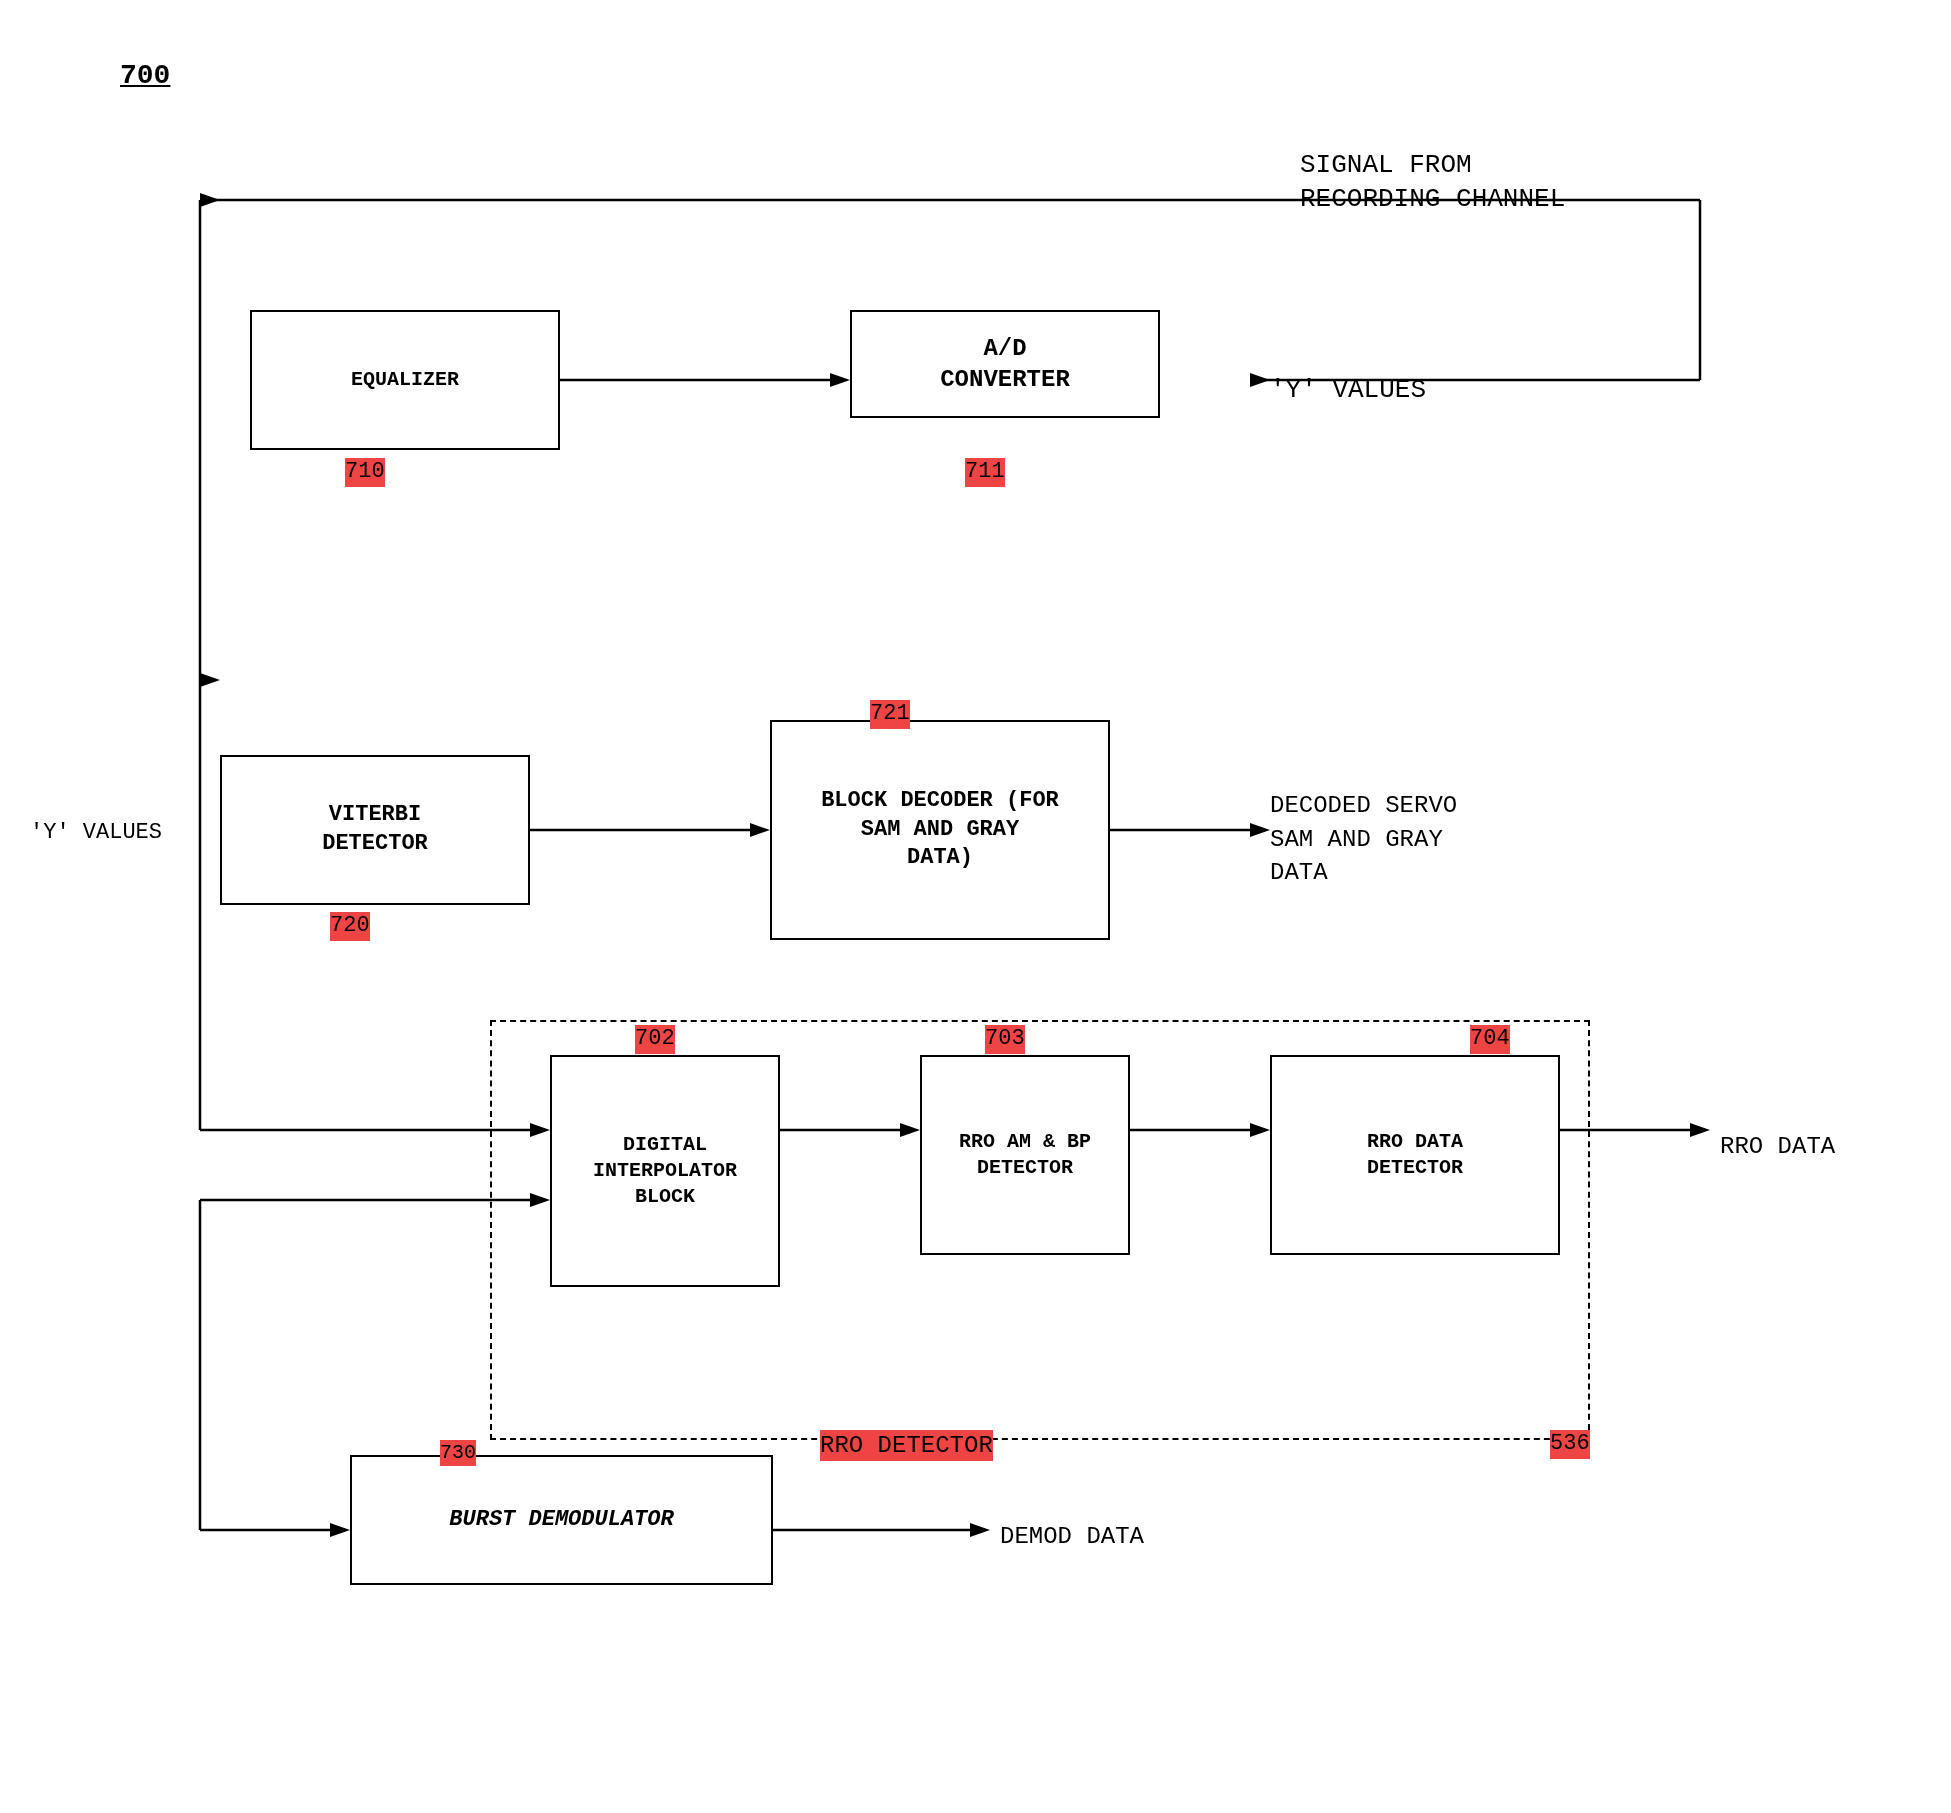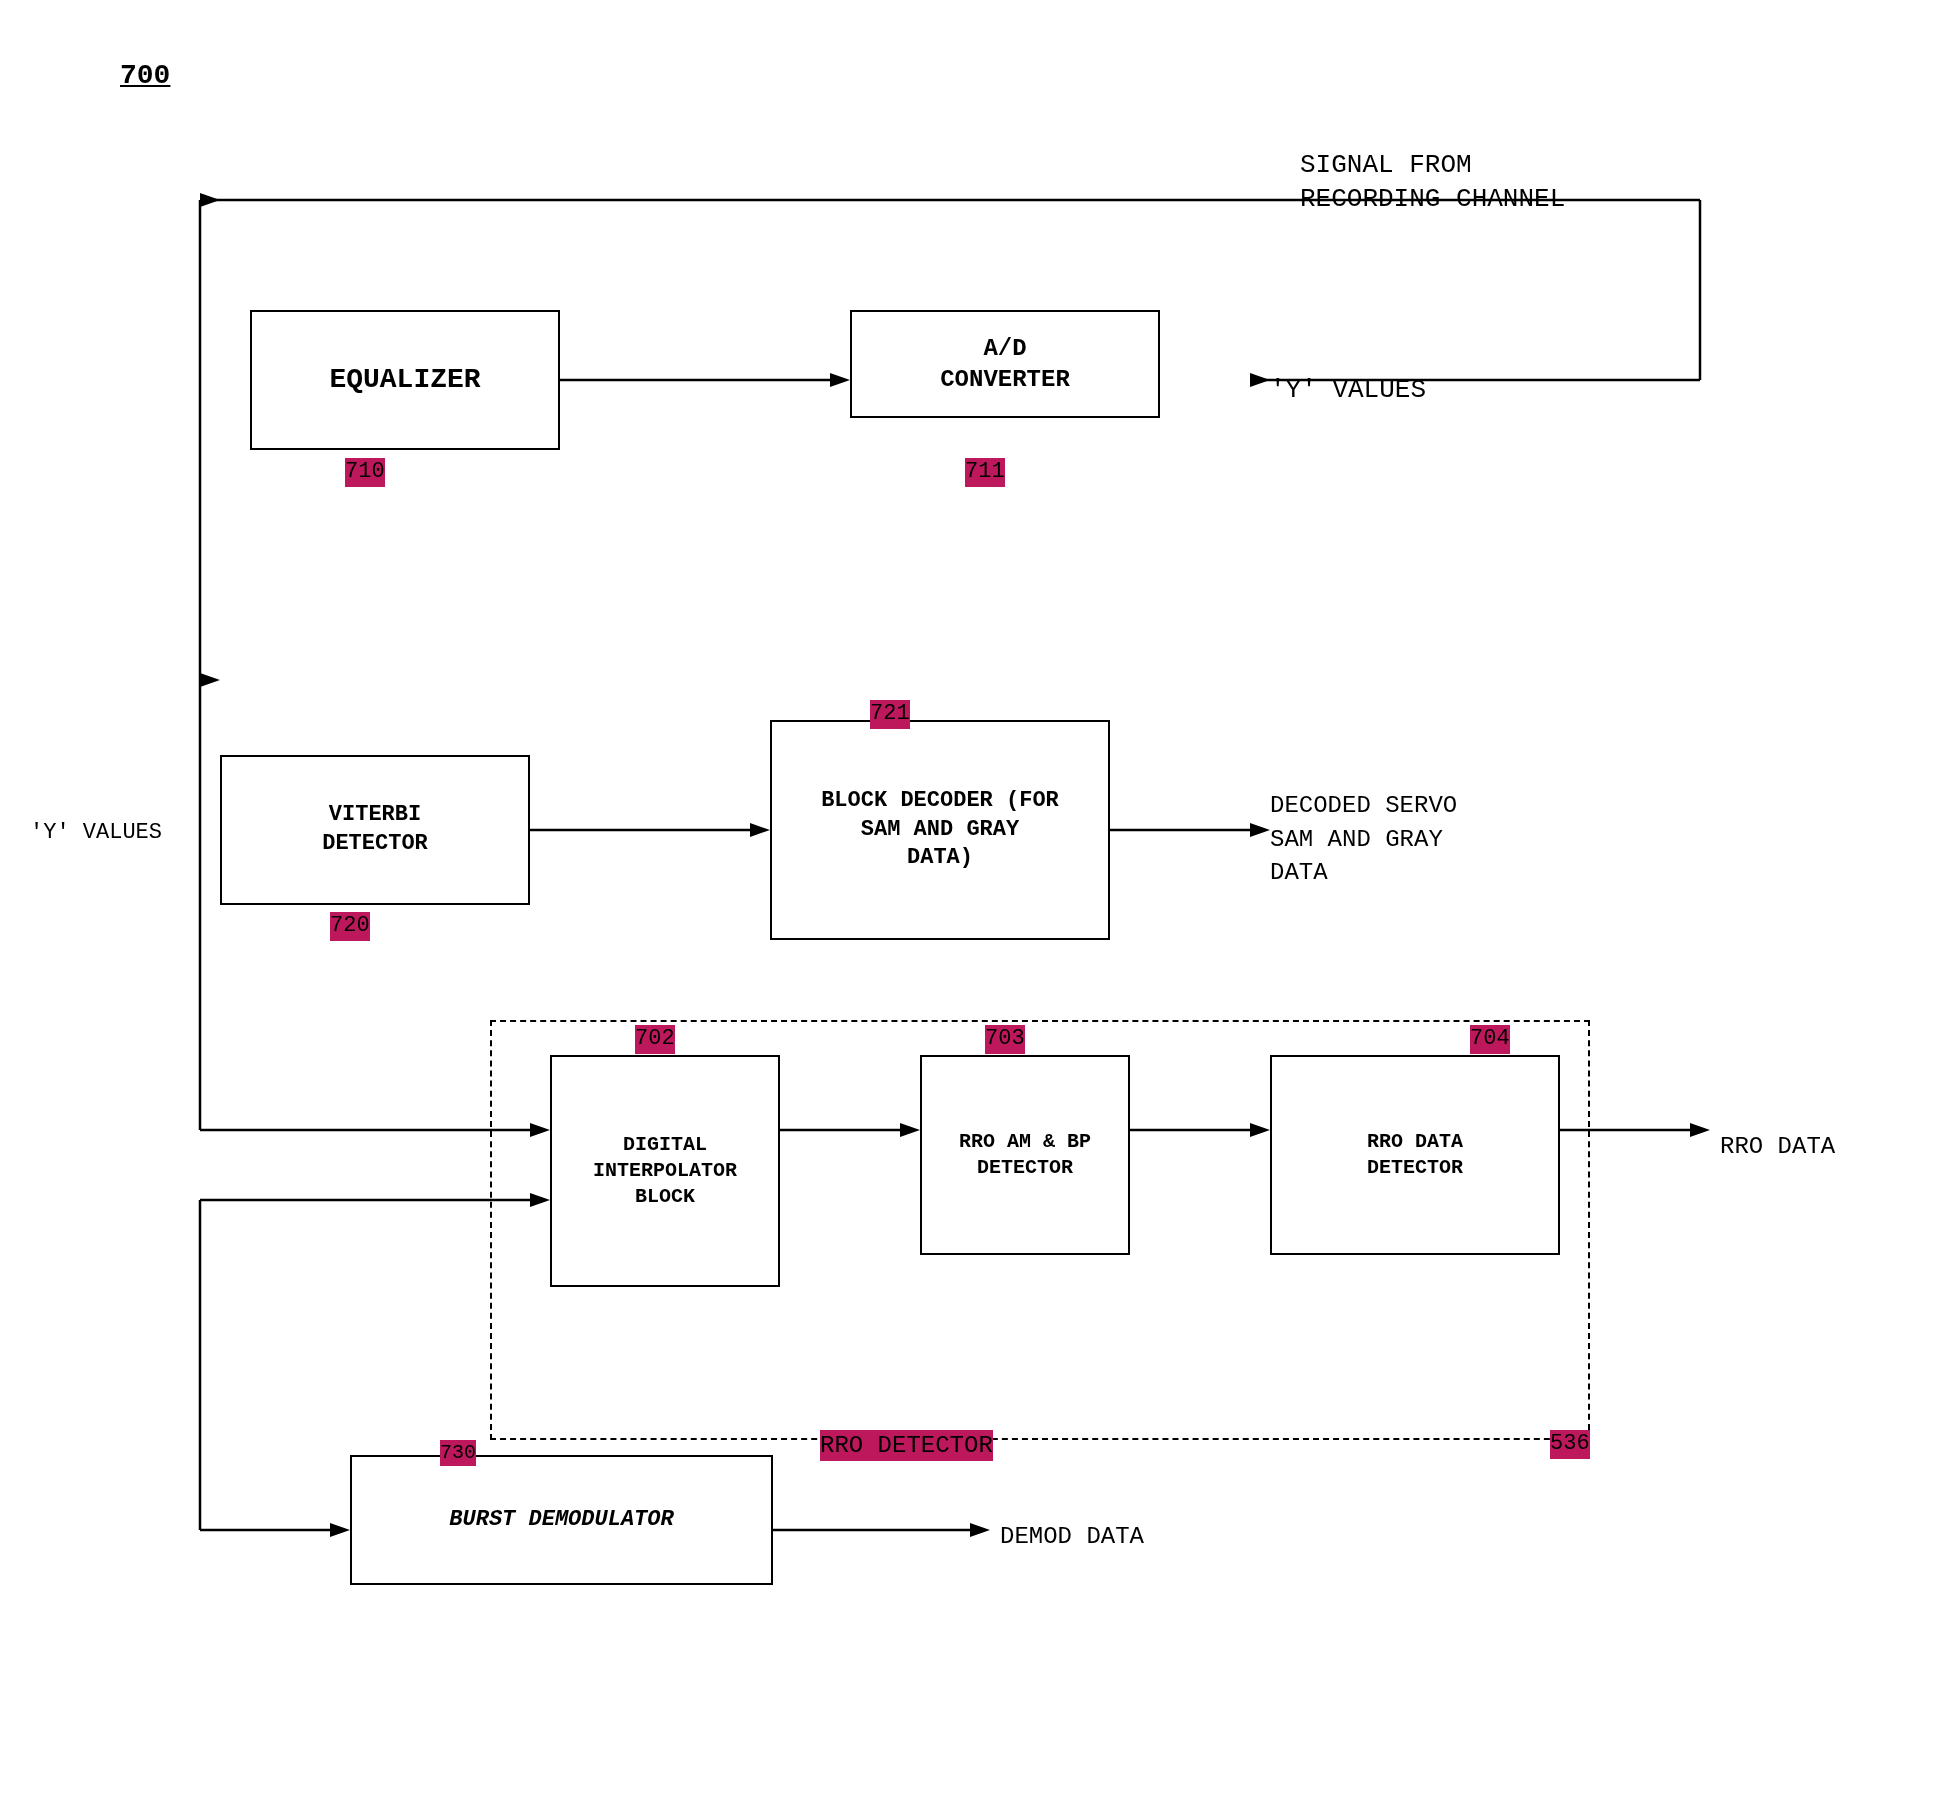--- a/index.html
+++ b/index.html
@@ -26,21 +26,21 @@
       justify-content: center;
       text-align: center;
       font-size: 22px;
       font-weight: bold;
       line-height: 1.3;
     }
     .label {
       position: absolute;
       font-size: 22px;
       font-family: 'Courier New', Courier, monospace;
-      background: #be185d;
+      background: #ef4444;
       text-align: center;
       line-height: 1.3;
     }
     .diagram-label {
       position: absolute;
       font-size: 26px;
       font-family: 'Courier New', Courier, monospace;
       font-weight: normal;
       line-height: 1.3;
       margin-top: 19px;
@@ -119,21 +119,21 @@
 
     <line x1="720" y1="1530" x2="980" y2="1530" stroke="#000" stroke-width="2.5"></line>
     <polygon points="970,1523 990,1530 970,1537" fill="#000"></polygon>
   </svg>
 
   <div class="fig-label" style="left: 120px; top: 60px;">700</div>
 
   <div class="diagram-label" style="left: 1300px; top: 130px; white-space: pre-line; text-align: left;">SIGNAL FROM
 RECORDING CHANNEL</div>
 
-  <div class="block" style="left: 250px; top: 310px; width: 310px; height: 140px; font-size: 28px;">
+  <div class="block" style="left: 250px; top: 310px; width: 310px; height: 140px; font-size: 20px;">
     <span>EQUALIZER</span>
   </div>
 
   <div class="label" style="left: 345px; top: 458px;">710</div>
 
   <div class="block" style="left: 850px; top: 310px; width: 310px; height: 108px; font-size: 24px; white-space: pre-line;">
     <span>A/D
 CONVERTER</span>
   </div>
 

